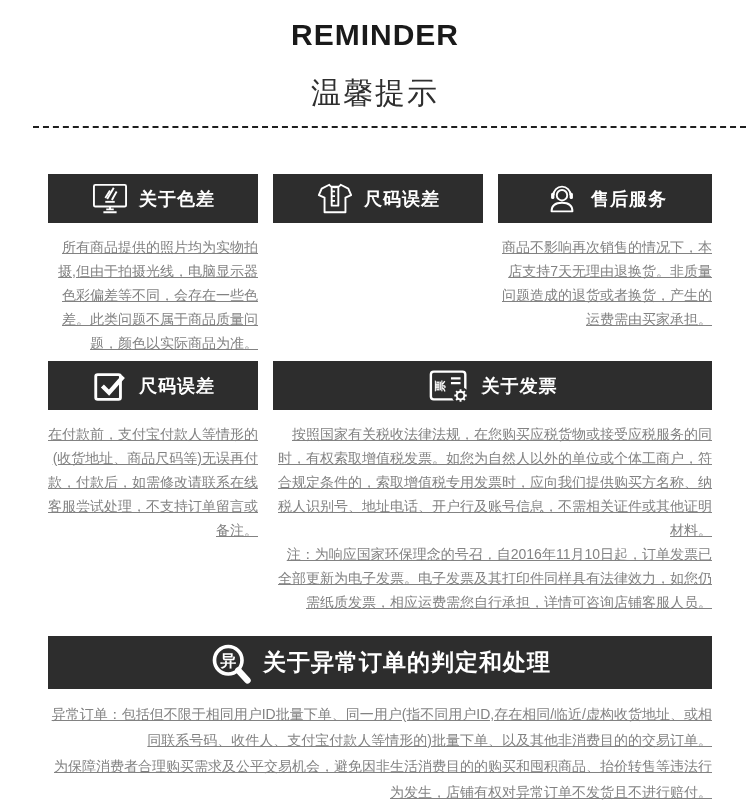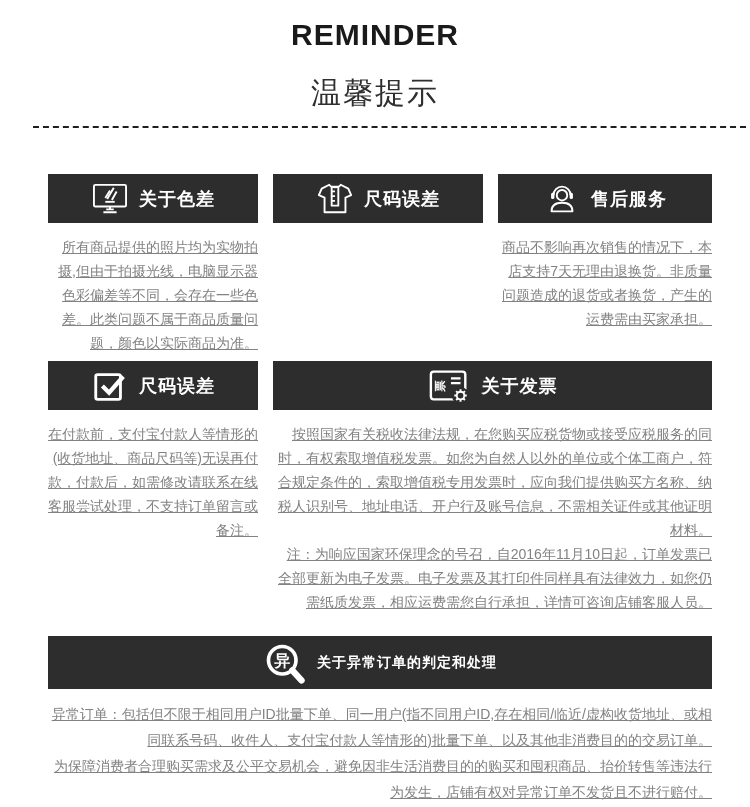--- a/index.html
+++ b/index.html
@@ -27,21 +27,21 @@
   .row2 { margin-top: 6px; }
   .row3 { margin-top: 22px; }
   .col-s  { flex: 0 0 210px; width: 210px; }
   .col-l  { flex: 1 1 auto; }
   .bar {
     height: 49px; background: var(--bar-bg, #2d2d2d); color: #ffffff;
     display: flex; align-items: center; justify-content: center; gap: 10px;
   }
   .bar-label { font-size: 18px; font-weight: 700; letter-spacing: 1px; }
   .bar-wide { height: 53px; }
-  .bar-wide .bar-label { font-size: 14px; }
+  .bar-wide .bar-label { font-size: 23px; }
   .icon { display: block; flex: 0 0 auto; }
   .body-text {
     margin-top: 12px; font-size: 14px; line-height: 24px;
     color: var(--body-text, #828282); text-align: right; text-decoration: underline;
   }
   .row3-text { line-height: 26px; margin-top: 12px; }
   .row3-text .para { display: block; }
 </style>
 </head>
 <body>

